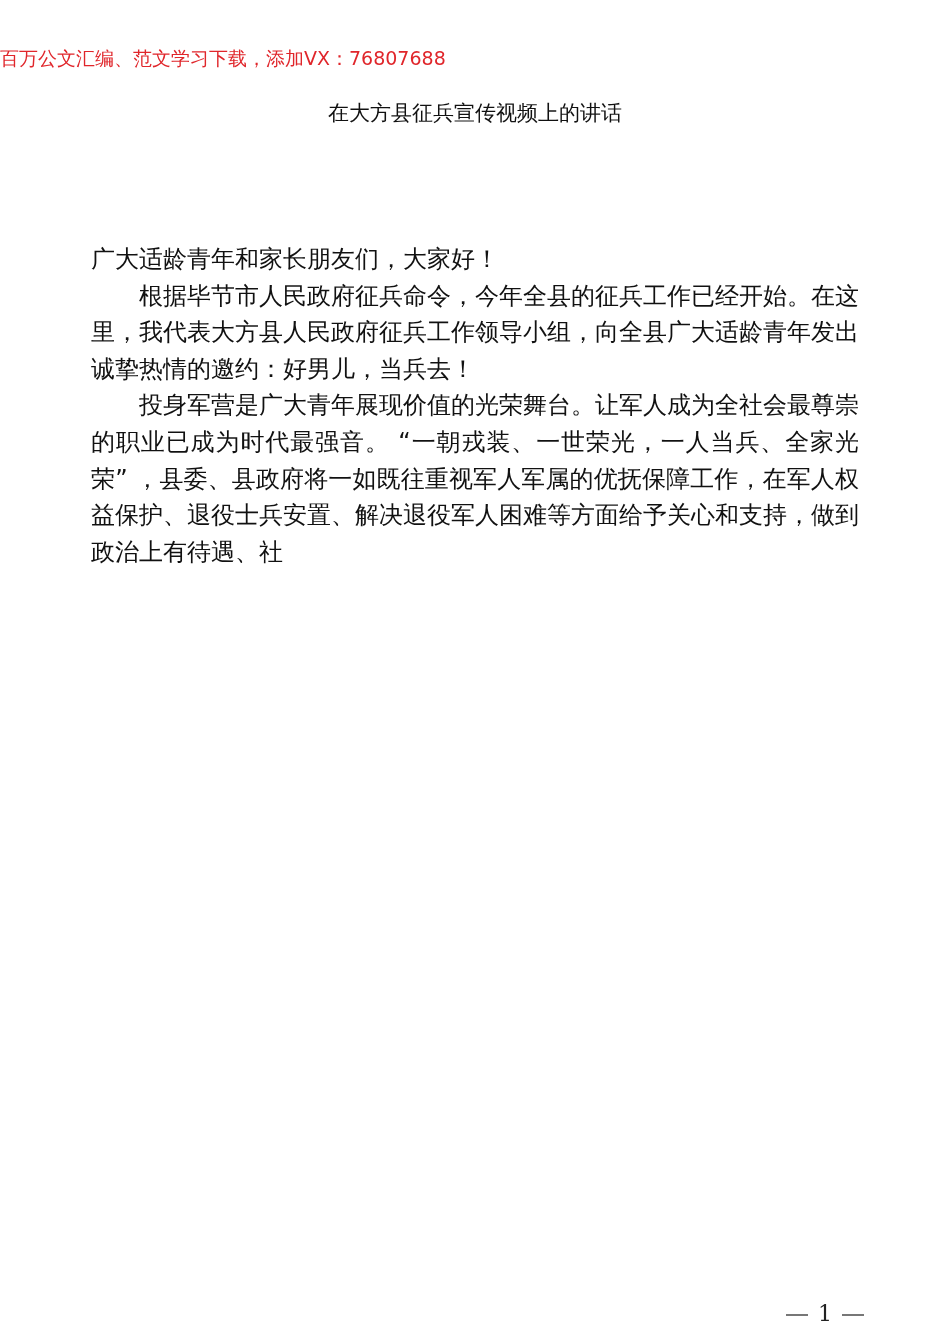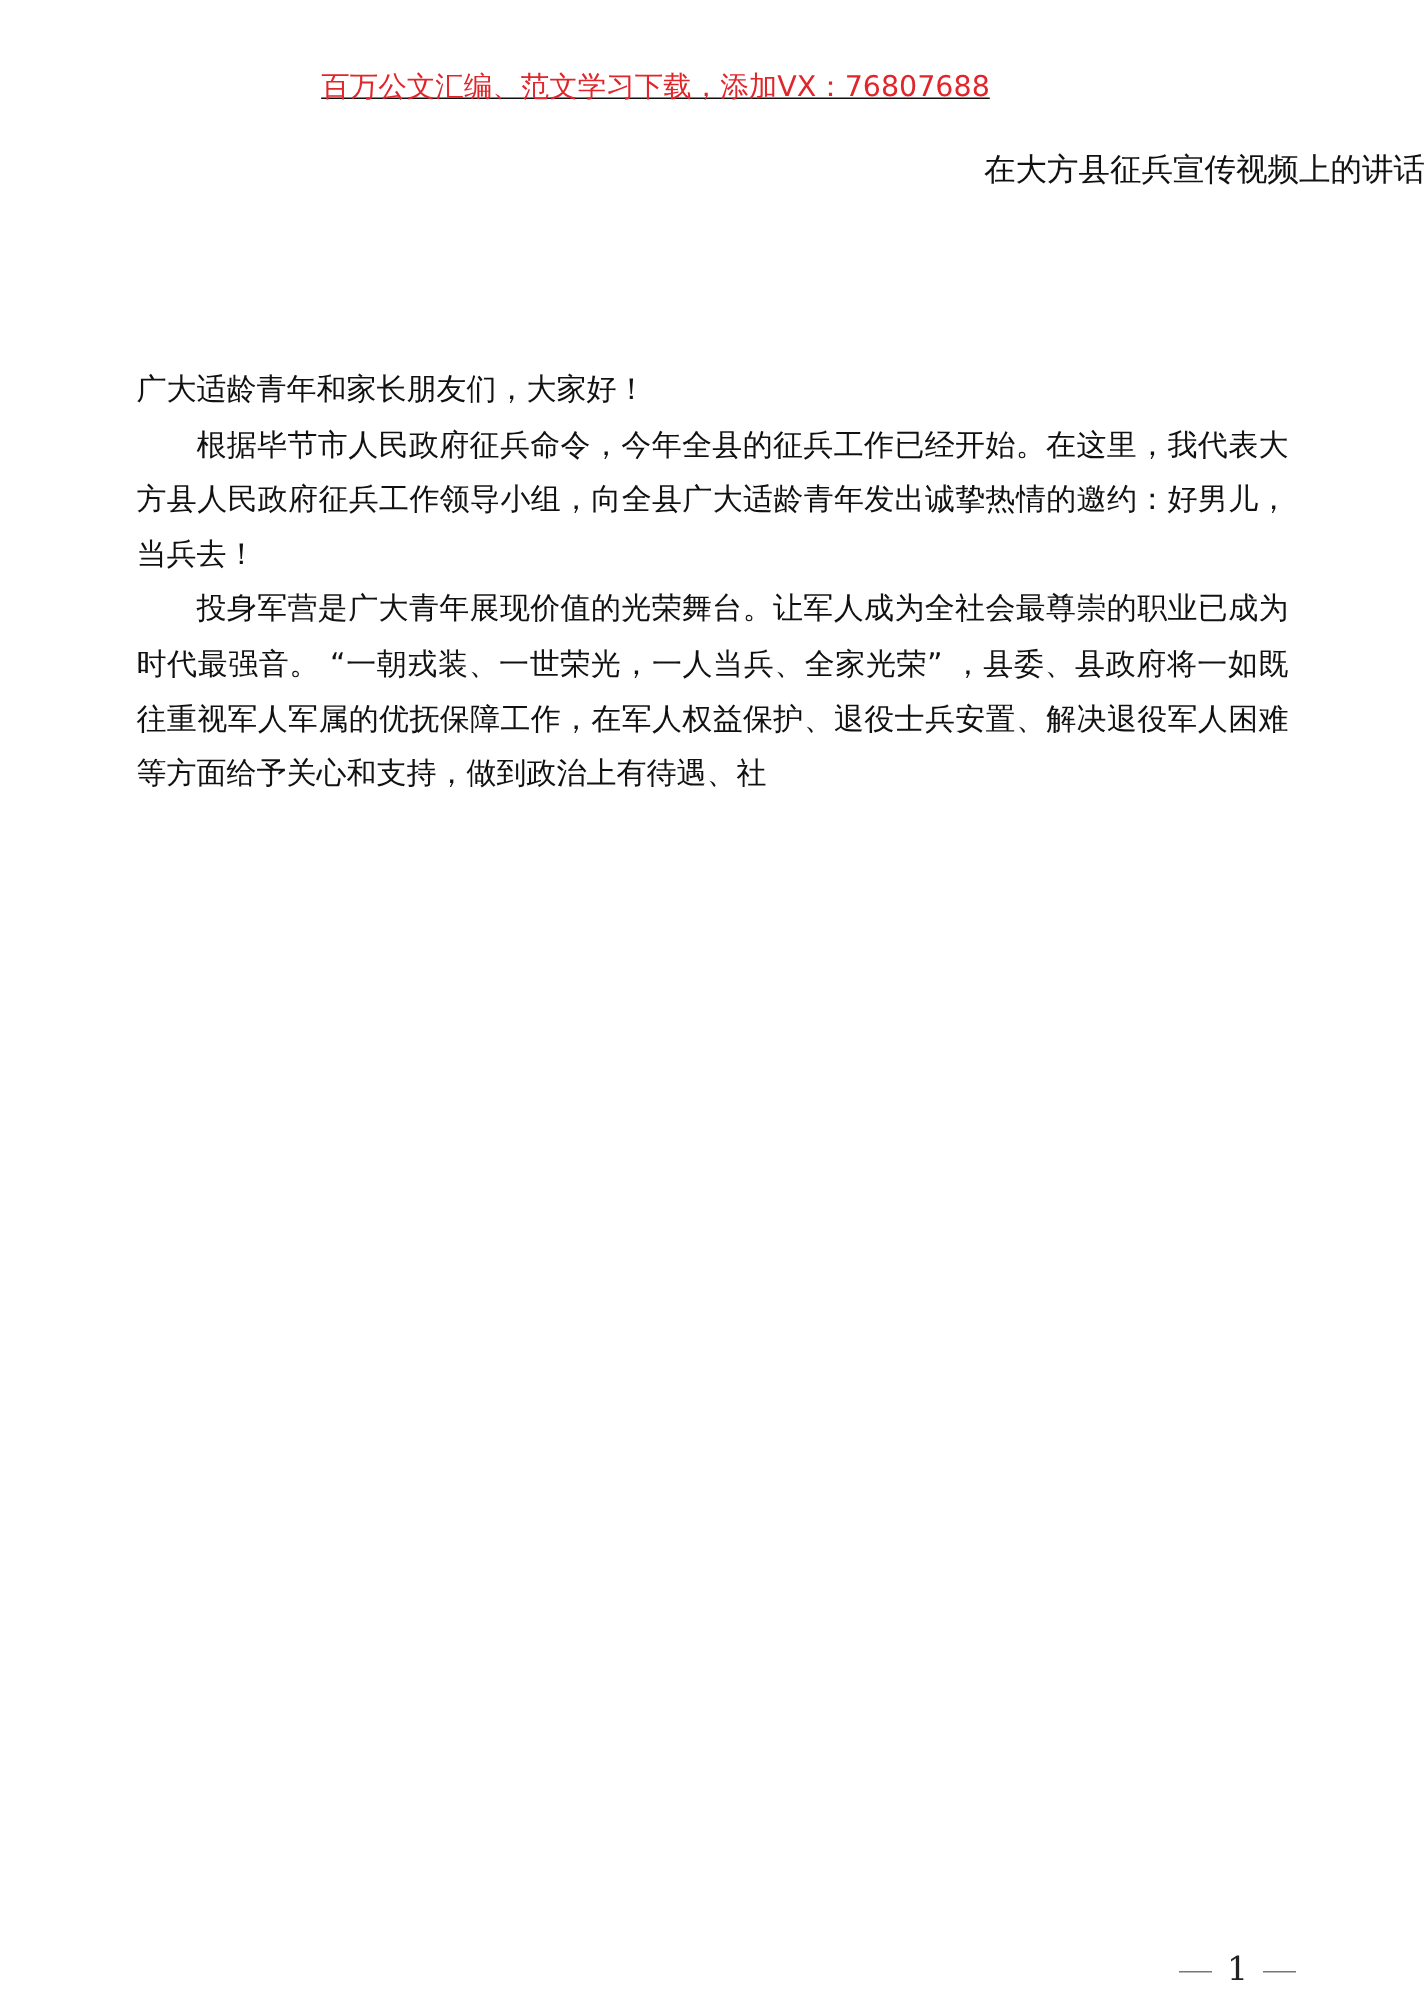--- a/index.html
+++ b/index.html
@@ -3,30 +3,30 @@
   <meta charset="utf-8">
   <style>
     html, body { margin: 0; padding: 0; background: #ffffff; }
     body {
       width: 950px; height: 1344px; position: relative; overflow: hidden;
       font-family: "DejaVu Sans", "Liberation Sans", sans-serif;
       color: #111111;
     }
     .watermark {
       position: absolute; top: 44px; left: 0; width: 874px;
-      text-align: center; font-size: 19px; line-height: 28px; text-decoration: underline;
+      text-align: left; font-size: 19px; line-height: 28px;
     }
     .title-block {
       position: absolute; top: 96px; left: 0; width: 950px;
       text-align: center; font-size: 21px; line-height: 35.5px;
     }
-    .title-block div { white-space: nowrap; text-align: right; }
+    .title-block div { white-space: nowrap; }
     .body-text {
       position: absolute; top: 241px; left: 91px; width: 768px;
-      font-size: 20px; line-height: 36.6px;
+      font-size: 24px; line-height: 36.6px;
       text-align: justify; text-justify: inter-character;
     }
     .body-text p { margin: 0; }
     .body-text p.indent { text-indent: 2em; }
     .page-number {
       position: absolute; top: 1300px; left: 700px; width: 250px;
       text-align: center; font-family: "DejaVu Serif", "Liberation Serif", serif;
       font-size: 22px; line-height: 28px; color: #222;
     }
     .page-number .dash { display: inline-block; width: 22px; height: 1.5px; background: #777; vertical-align: middle; margin: 0 10px; }

